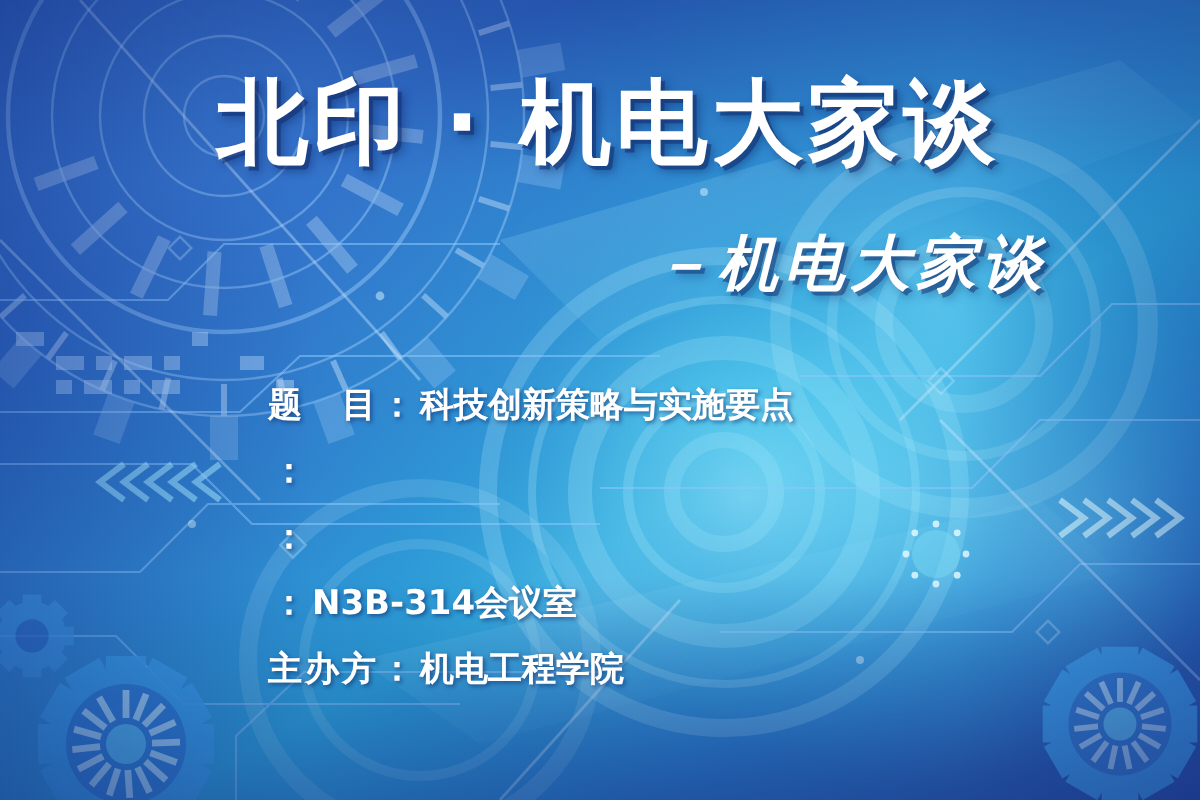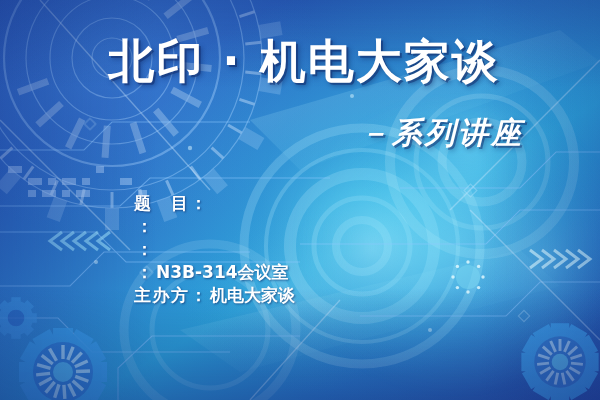--- a/index.html
+++ b/index.html
@@ -57,21 +57,21 @@
     color:#ffffff;
     letter-spacing:3px;
     text-shadow:
       2px 2px 0 rgba(18,46,110,.50),
       3px 3px 5px rgba(12,36,95,.40);
   }
 
   .details{
     position:absolute;left:134px;top:193px;
     display:flex;flex-direction:column;
-    gap:3px;
+    gap:13px;
   }
   .row{
     display:flex;align-items:baseline;
     font-size:17px;line-height:1.18;
     font-weight:bold;
     color:#ffffff;
     text-shadow:1px 1px 2px rgba(14,40,100,.60);
     white-space:nowrap;
   }
   .row .lab{
@@ -360,43 +360,44 @@
       </g>
     </svg>
 
     <div class="vignette"></div>
   </div>
 
   <div class="content">
 
     <div class="title">北印 · 机电大家谈</div>
 
-    <div class="subtitle">－系列讲座</div>
+    <div class="subtitle">－机电大家谈</div>
 
     <div class="details">
 
       <div class="row">
         <span class="lab">题目</span>
         <span class="colon">：</span>
+        <span class="val">科技创新策略与实施要点</span>
       </div>
 
       <div class="row">
         <span class="colon">：</span>
       </div>
 
       <div class="row">
         <span class="colon">：</span>
       </div>
 
       <div class="row">
         <span class="colon">：</span>
         <span class="val">N3B-314会议室</span>
       </div>
 
       <div class="row">
         <span class="lab">主办方</span>
         <span class="colon">：</span>
-        <span class="val">机电大家谈</span>
+        <span class="val">机电工程学院</span>
       </div>
 
     </div>
   </div>
 </div>
 
 </body></html>

